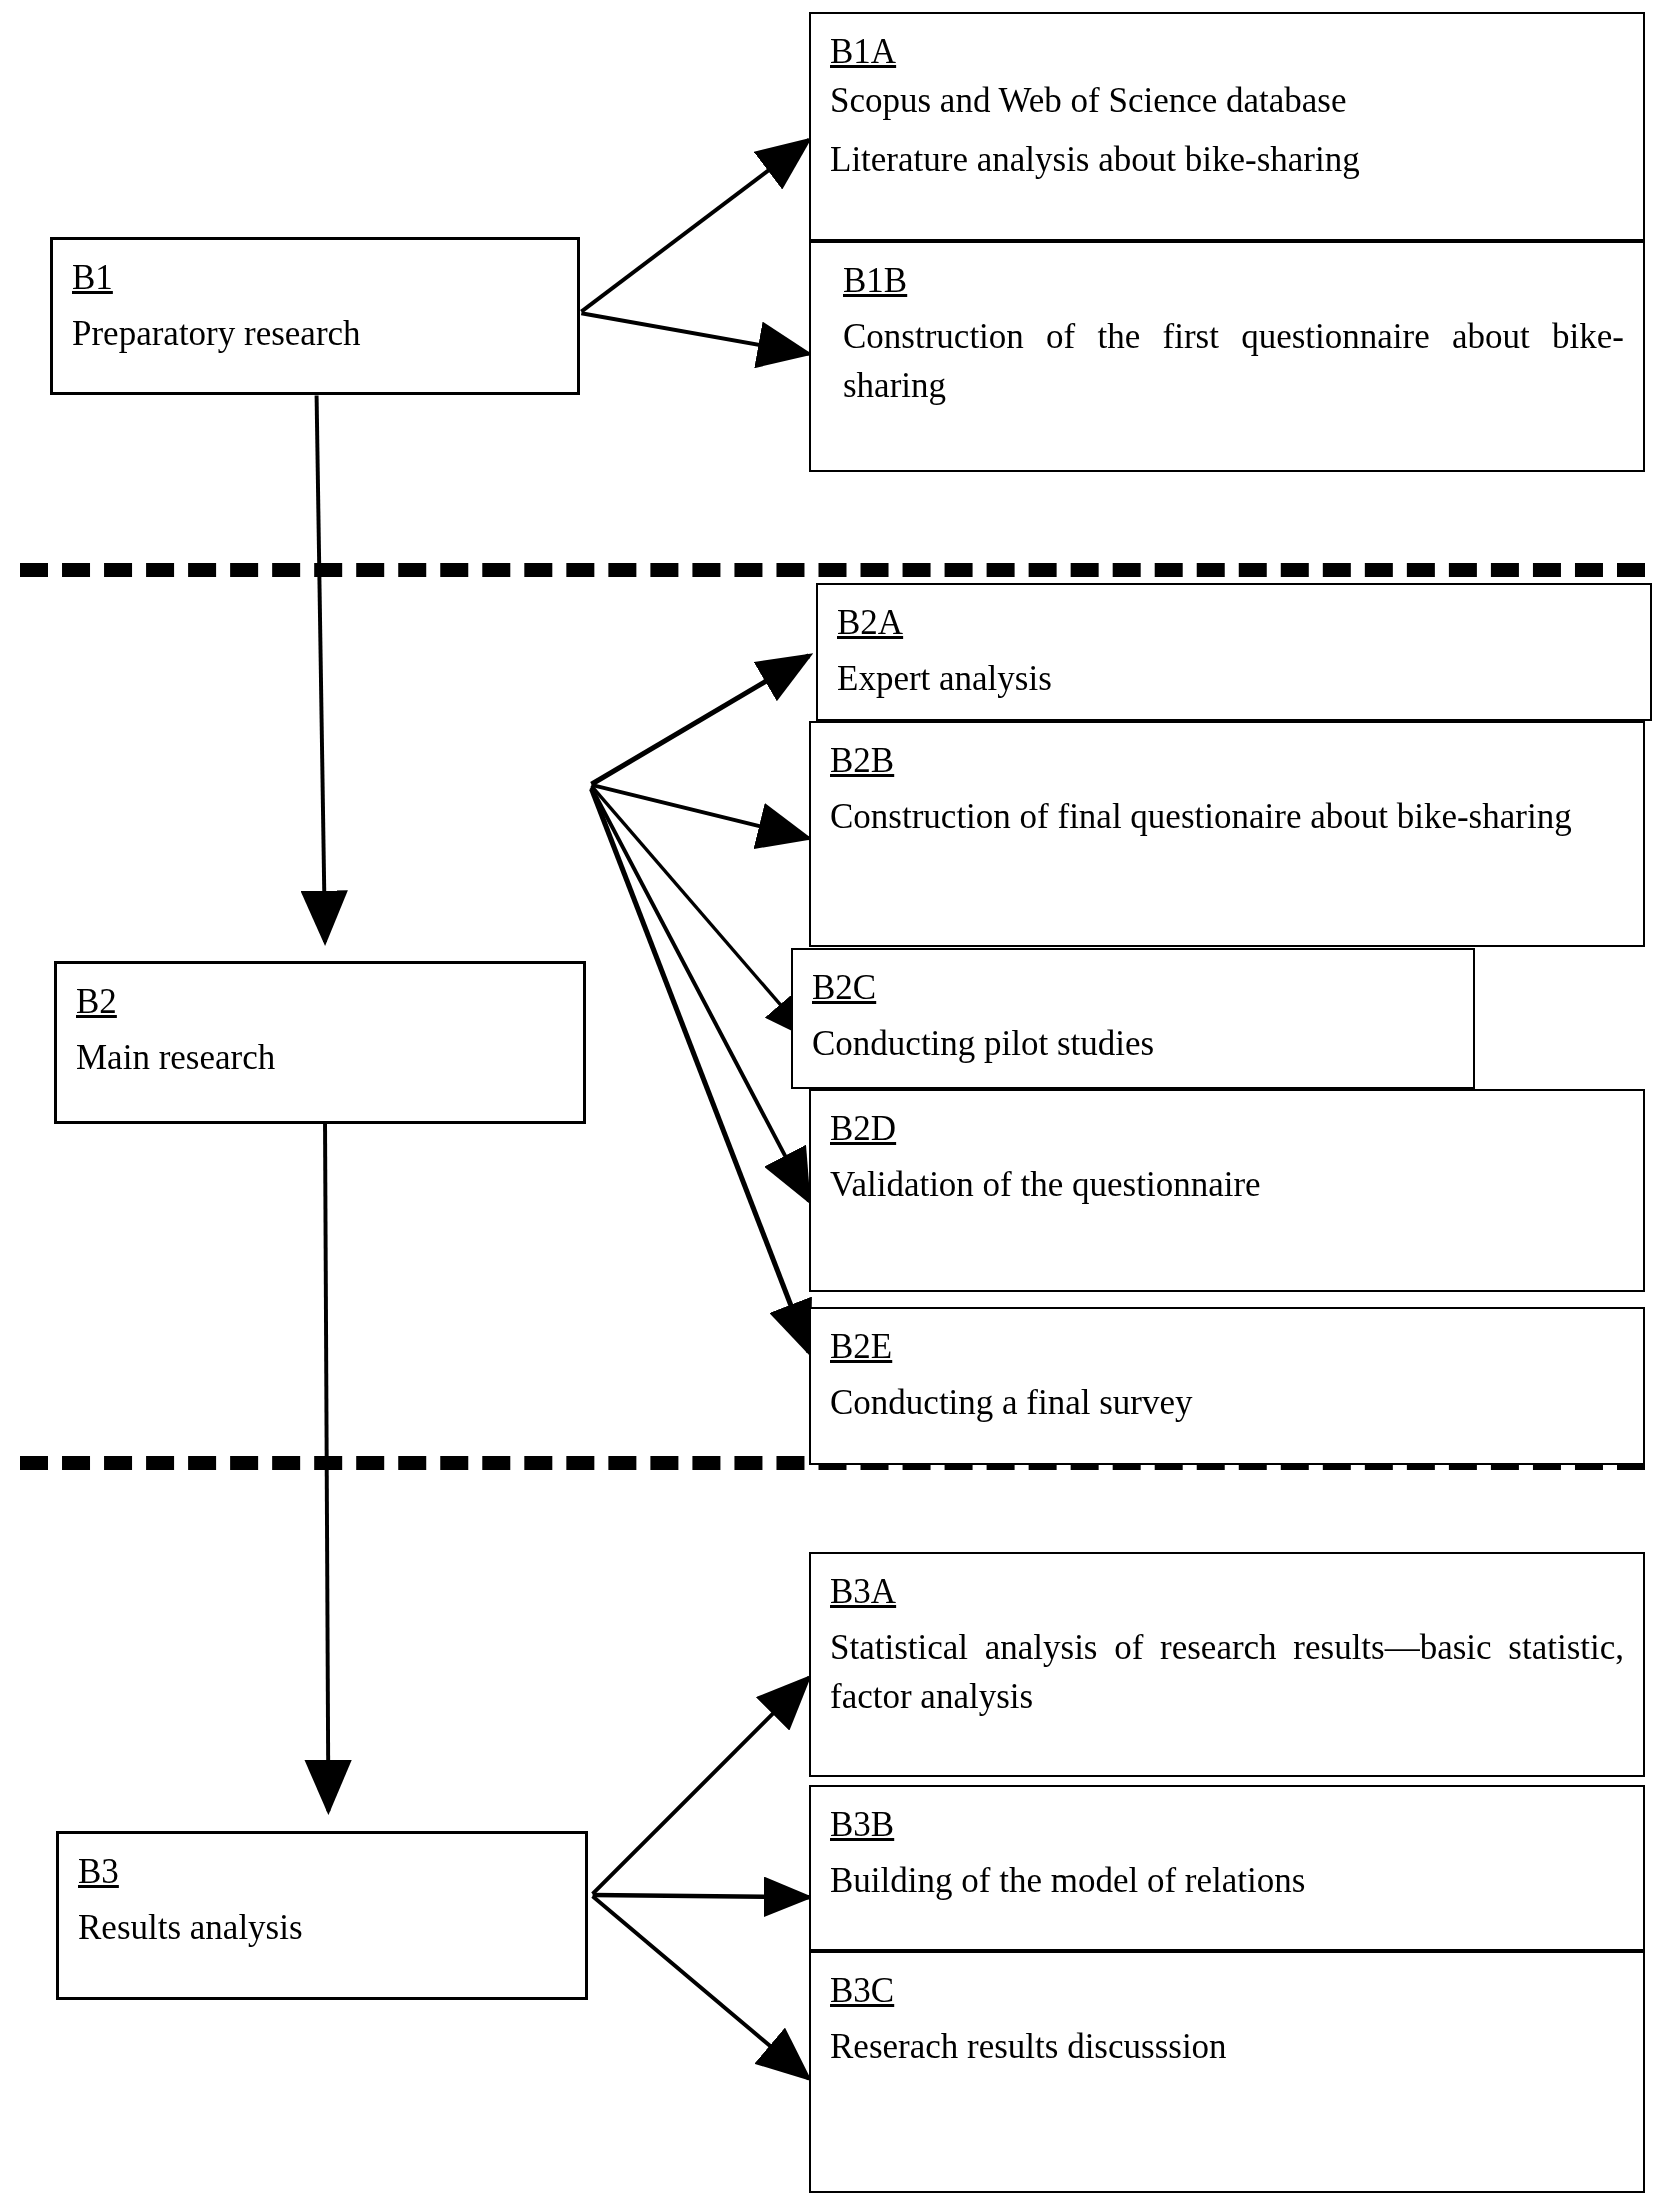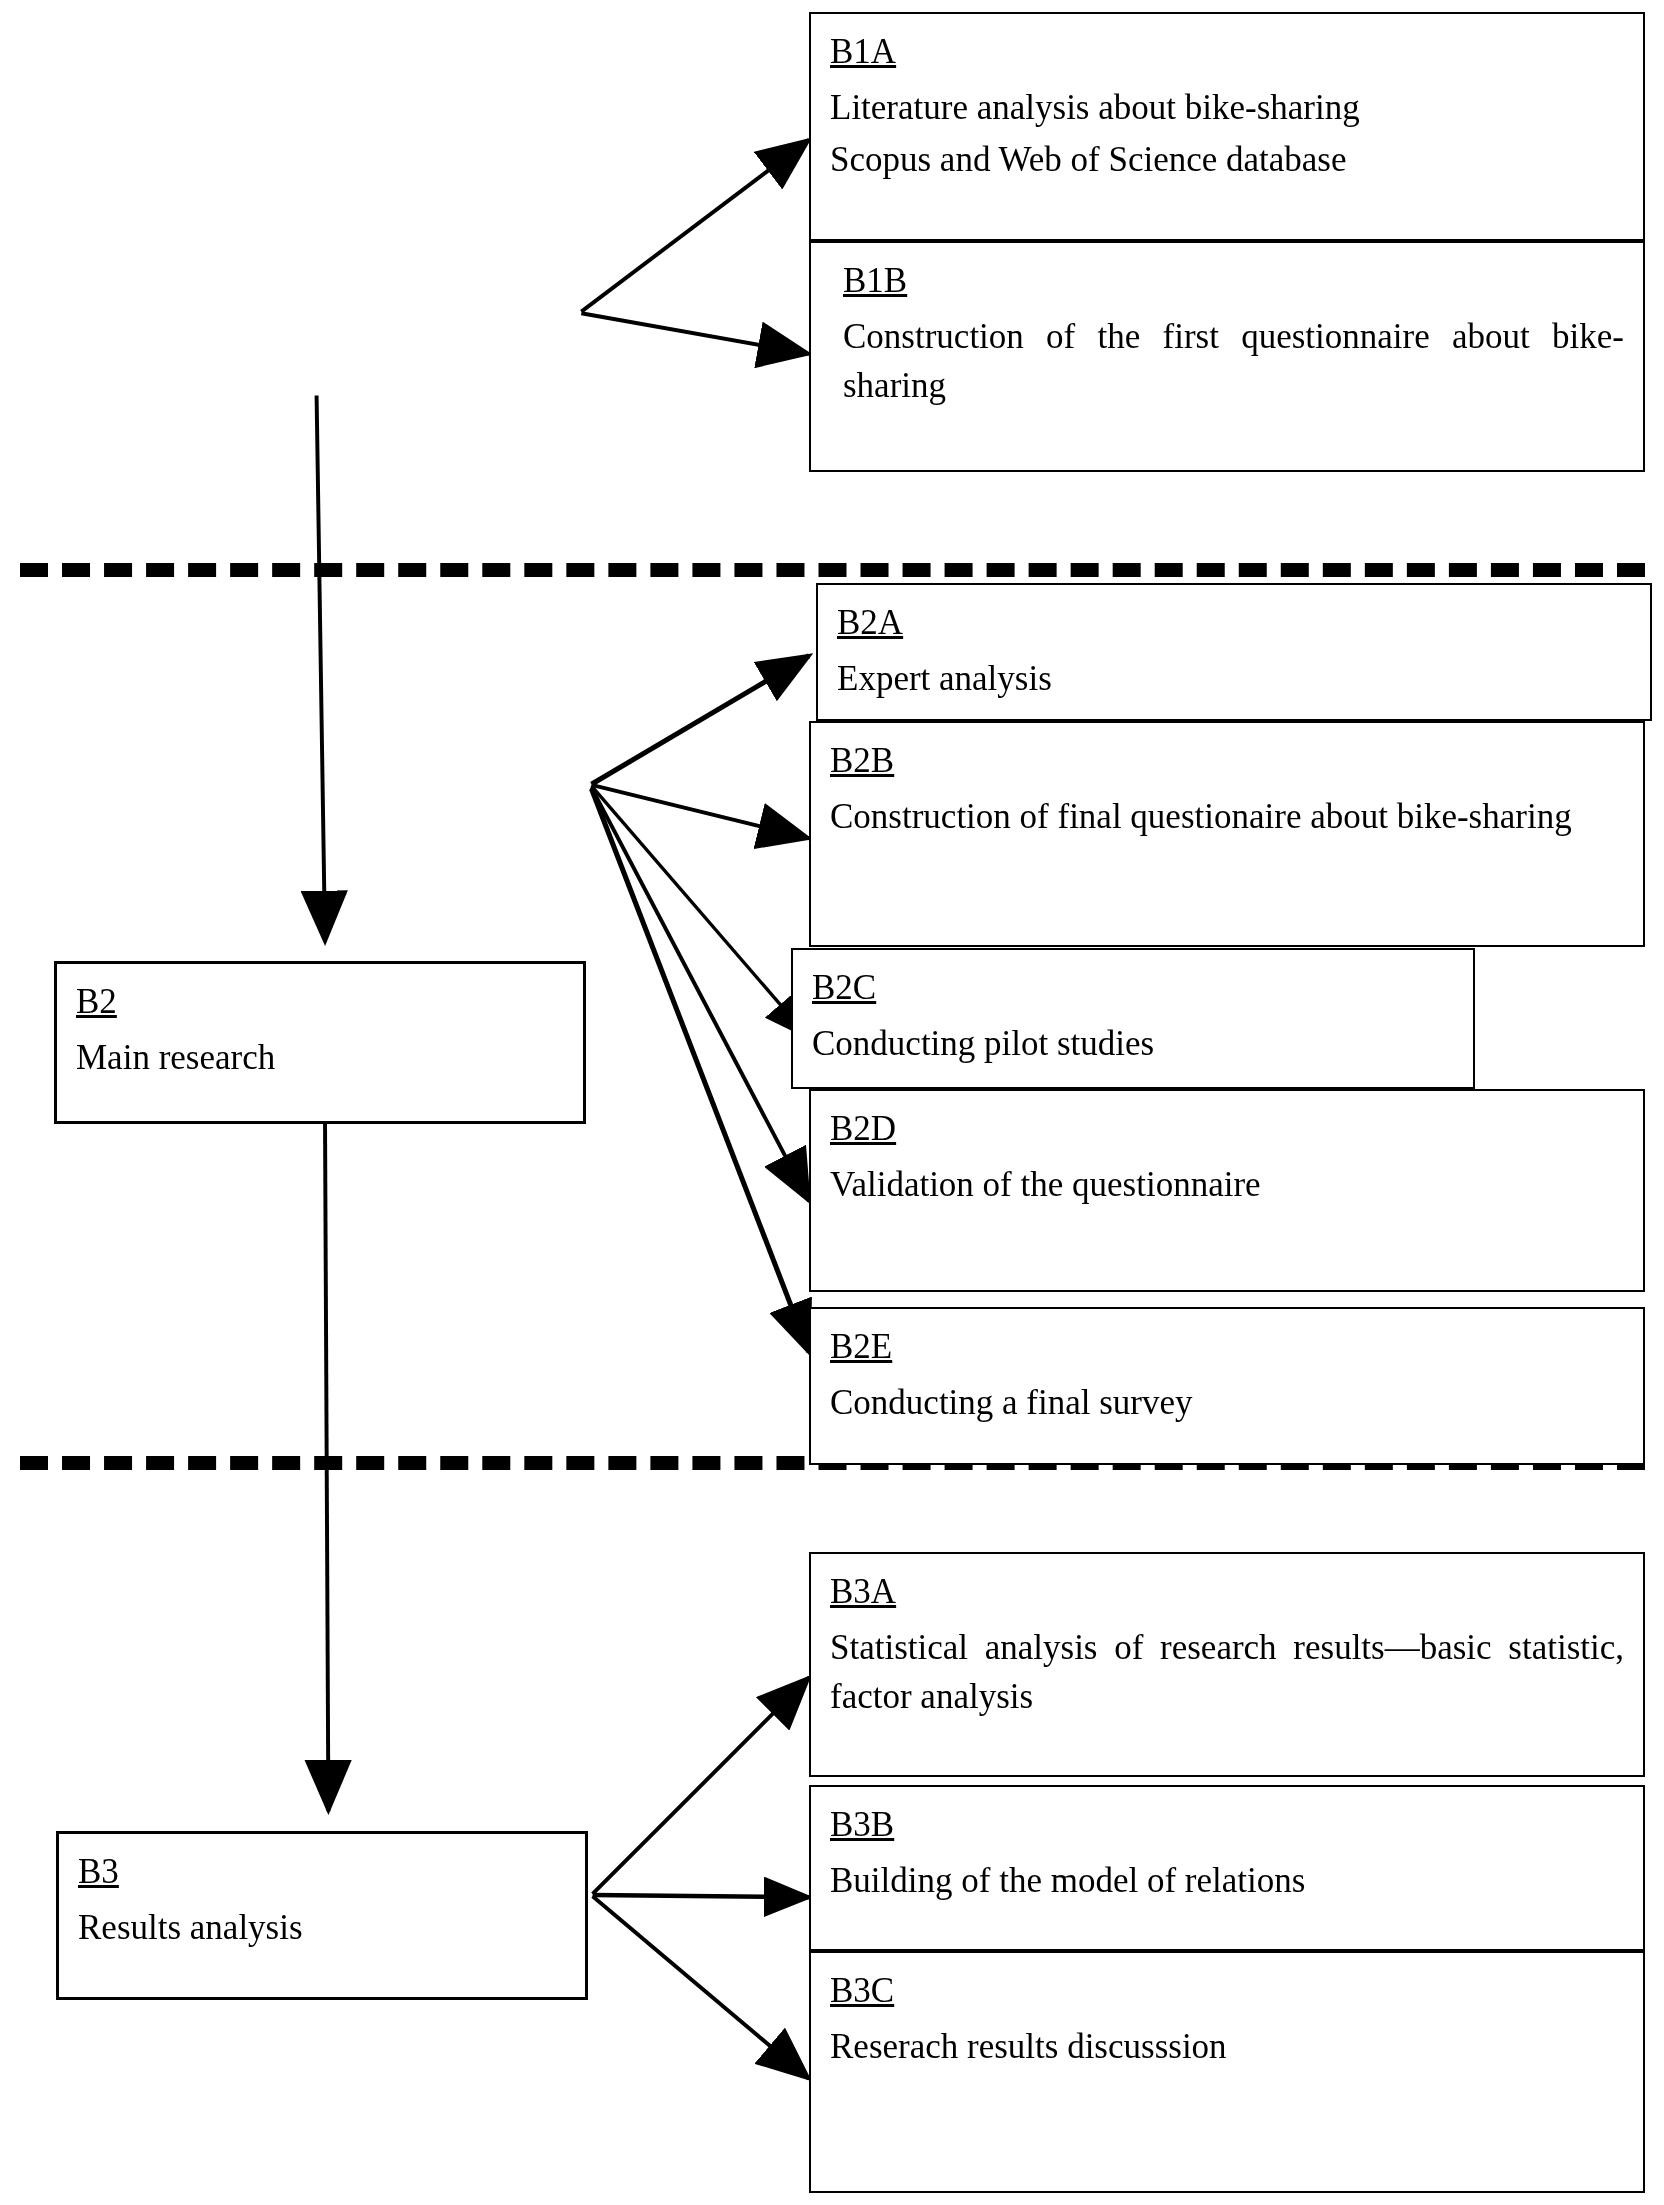--- a/index.html
+++ b/index.html
@@ -111,35 +111,39 @@
       <line x1="1052" y1="3364" x2="1436" y2="3368" marker-end="url(#arrowMd)"></line>
     </g>
     <g stroke="#000" stroke-width="7" fill="none">
       <line x1="1052" y1="3366" x2="1436" y2="3690" marker-end="url(#arrowSm)"></line>
     </g>
   </svg>
 
   <div class="dashline" style="left:20px; top:563px; width:1625px;"></div>
   <div class="dashline" style="left:20px; top:1456px; width:1625px;"></div>
 
+  <div class="box stage-box" style="left:50px; top:237px; width:530px; height:158px;">
+    <div class="code">B1</div>
+    <div class="desc">Preparatory research</div>
+  </div>
 
   <div class="box stage-box" style="left:54px; top:961px; width:532px; height:163px;">
     <div class="code">B2</div>
     <div class="desc">Main research</div>
   </div>
 
   <div class="box stage-box" style="left:56px; top:1831px; width:532px; height:169px;">
     <div class="code">B3</div>
     <div class="desc">Results analysis</div>
   </div>
 
   <div class="box" style="left:809px; top:12.4px; width:836px; height:229px;">
     <div class="code">B1A</div>
+    <div class="desc" style="margin-top:2.3px;">Scopus and Web of Science database</div>
     <div class="desc">Literature analysis about bike-sharing</div>
-    <div class="desc" style="margin-top:2.3px;">Scopus and Web of Science database</div>
   </div>
 
   <div class="box" style="left:809px; top:241px; width:836px; height:231px;padding-left:32px;">
     <div class="code">B1B</div>
     <div class="desc justify">Construction of the first questionnaire about bike-sharing</div>
   </div>
 
   <div class="box" style="left:816px; top:583px; width:836px; height:138px;">
     <div class="code">B2A</div>
     <div class="desc">Expert analysis</div>

